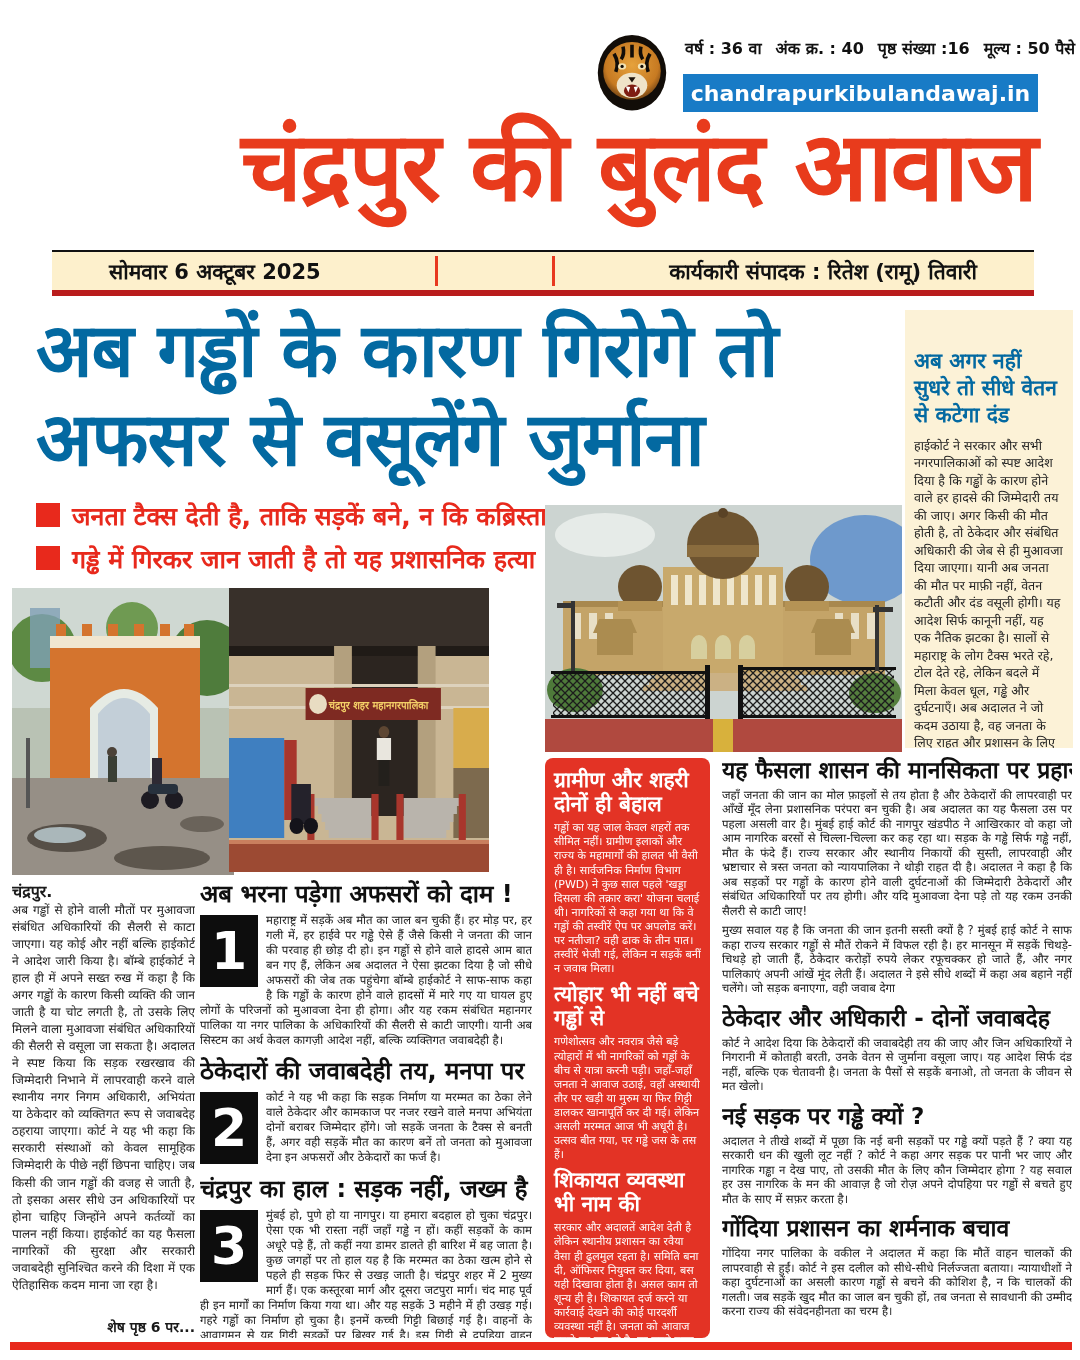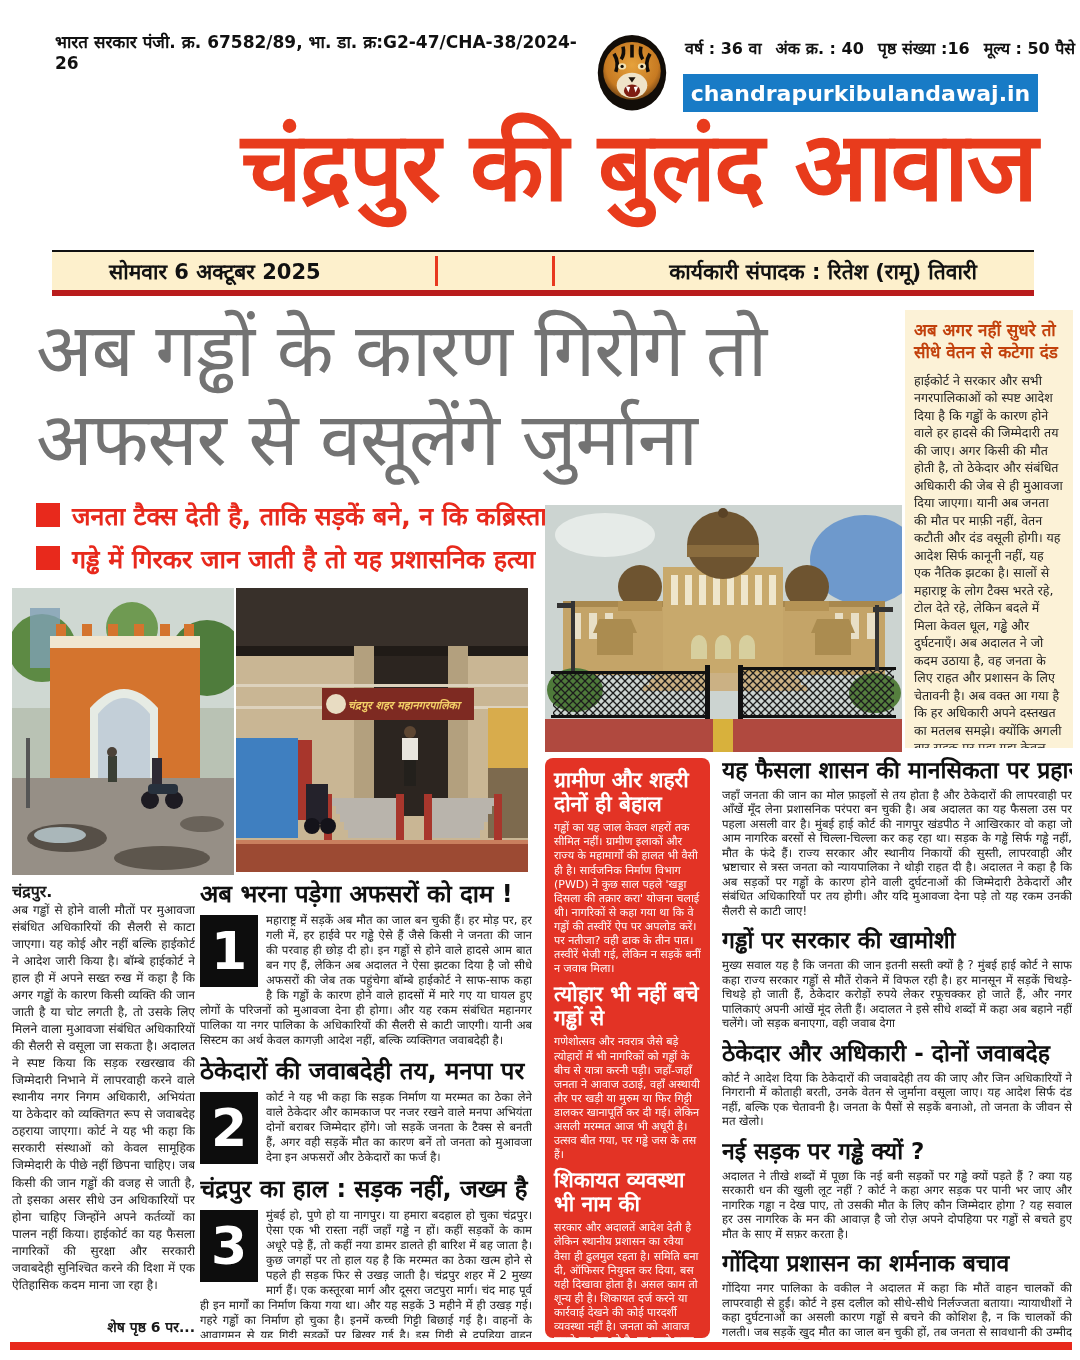--- a/index.html
+++ b/index.html
@@ -25,35 +25,35 @@
     font-size:96px; line-height:150px; font-weight:900; letter-spacing:-2px;
     color:#e83b1c; text-align:right; white-space:nowrap; }
   
   .datebar { position:absolute; left:52px; top:250px; width:982px; height:46px;
     background:#fdf0cc; border-top:2px solid #111; border-bottom:6px solid #b91c1c;
     display:flex; align-items:center; justify-content:space-around;
     font-size:21px; font-weight:bold; color:#111; }
   .datebar .vsep { width:3px; height:30px; background:#e8391f; }
   
   .headline { position:absolute; left:36px; top:306px; width:866px;
-    font-size:74px; line-height:1.2; font-weight:400; letter-spacing:-1px; color:#737373; }
+    font-size:74px; line-height:1.2; font-weight:700; letter-spacing:-1px; color:#0369a1; }
   .bullets { position:absolute; left:36px; top:498px; width:545px; }
   .bullet-row { display:flex; align-items:center; margin-bottom:9px; }
   .bullet-sq { width:24px; height:24px; background:#e8291c; margin-right:12px; flex:0 0 auto; }
   .bullet-text { color:#e8291c; font-size:25px; font-weight:800; white-space:nowrap; }
   
   .sidebar { position:absolute; left:905px; top:310px; width:168px; height:438px;
     background:#fcf2d7; padding:10px 9px; overflow:hidden; }
-  .sidebar h2 { font-size:17px; line-height:1.28; font-weight:900; color:#c2410c; margin-bottom:8px; }
+  .sidebar h2 { font-size:21px; line-height:1.28; font-weight:900; color:#0369a1; margin-bottom:8px;margin-top:28px; }
   .sidebar p { font-size:12.5px; line-height:1.4; color:#222; }
   
   .photo { position:absolute; overflow:hidden; }
   .photo svg { display:block; width:100%; height:100%; }
   .photo1 { left:12px;  top:588px; width:222px; height:287px; }
-  .photo2 { left:236px; top:588px; width:292px; height:284px;font-style:italic; }
+  .photo2 { left:229px; top:588px; width:260px; height:284px; }
   .photo3 { left:545px; top:505px; width:357px; height:247px; }
   
   .left-col { position:absolute; left:12px; top:880px; width:183px; height:458px; overflow:hidden; }
   .left-col .place { font-size:16px; font-weight:bold; display:block; }
   .left-col p.body { font-size:12px; line-height:1.42; text-align:justify; color:#1c1c1c; }
   .left-col .cont { position:absolute; right:0; bottom:2px; font-size:14px; font-weight:900;
     background:#fff; padding-left:6px; }
   .mid-col { position:absolute; left:200px; top:874px; width:332px; height:464px; overflow:hidden; }
   .mid-col h3 { font-size:24px; font-weight:900; color:#0f0f0f; margin:2px 0 4px; white-space:nowrap; }
   .mid-col p { font-size:11.5px; line-height:1.3; text-align:justify; color:#1c1c1c; margin-bottom:6px; }
@@ -69,21 +69,20 @@
   .right-col h3 { font-size:23px; font-weight:900; color:#0f0f0f; margin:3px 0 3px; white-space:nowrap; }
   .right-col p { font-size:11.5px; line-height:1.26; text-align:justify; color:#1c1c1c; margin-bottom:5px; }
   
   .bottom-rule { position:absolute; left:10px; top:1342px; width:1062px; height:8px; background:#e8291c; }
 </style>
 </head>
 <body>
 
 <div class="page">
 
-  <div class="reg-line">भारत सरकार पंजी. क्र. 67582/89, भा. डा. क्र:G2-47/CHA-38/2024-26</div>
 
   <div class="tiger-logo">
     <svg viewBox="0 0 80 86">
       <defs>
         <radialGradient id="tg" cx="50%" cy="40%" r="65%">
           <stop offset="0%" stop-color="#e6a23c"></stop>
             <stop offset="70%" stop-color="#c77a22"></stop>
             <stop offset="100%" stop-color="#5a3410"></stop>
         </radialGradient>
       </defs>
@@ -321,21 +320,20 @@
     <h3>शिकायत व्यवस्था भी नाम की</h3>
     <p>सरकार और अदालतें आदेश देती है लेकिन स्थानीय प्रशासन का रवैया वैसा ही ढुलमुल रहता है। समिति बना दी, ऑफिसर नियुक्त कर दिया, बस यही दिखावा होता है। असल काम तो शून्य ही है। शिकायत दर्ज करने या कार्रवाई देखने की कोई पारदर्शी व्यवस्था नहीं है। जनता को आवाज उठाने का हक तो है, पर सुनने वाला कोई नहीं है।</p>
   </div>
 
   <div class="right-col">
     <section>
       <h3>यह फैसला शासन की मानसिकता पर प्रहार</h3>
       <p>जहाँ जनता की जान का मोल फ़ाइलों से तय होता है और ठेकेदारों की लापरवाही पर आँखें मूँद लेना प्रशासनिक परंपरा बन चुकी है। अब अदालत का यह फैसला उस पर पहला असली वार है। मुंबई हाई कोर्ट की नागपुर खंडपीठ ने आखिरकार वो कहा जो आम नागरिक बरसों से चिल्ला-चिल्ला कर कह रहा था। सड़क के गड्ढे सिर्फ गड्ढे नहीं, मौत के फंदे हैं। राज्य सरकार और स्थानीय निकायों की सुस्ती, लापरवाही और भ्रष्टाचार से त्रस्त जनता को न्यायपालिका ने थोड़ी राहत दी है। अदालत ने कहा है कि अब सड़कों पर गड्ढों के कारण होने वाली दुर्घटनाओं की जिम्मेदारी ठेकेदारों और संबंधित अधिकारियों पर तय होगी। और यदि मुआवजा देना पड़े तो यह रकम उनकी सैलरी से काटी जाए!</p>
     </section>
     <section>
-      <h3>गड्ढों पर सरकार की खामोशी</h3>
       <p>मुख्य सवाल यह है कि जनता की जान इतनी सस्ती क्यों है ? मुंबई हाई कोर्ट ने साफ कहा राज्य सरकार गड्ढों से मौतें रोकने में विफल रही है। हर मानसून में सड़कें चिथड़े-चिथड़े हो जाती हैं, ठेकेदार करोड़ों रुपये लेकर रफूचक्कर हो जाते हैं, और नगर पालिकाएं अपनी आंखें मूंद लेती हैं। अदालत ने इसे सीधे शब्दों में कहा अब बहाने नहीं चलेंगे। जो सड़क बनाएगा, वही जवाब देगा</p>
     </section>
     <section>
       <h3>ठेकेदार और अधिकारी - दोनों जवाबदेह</h3>
       <p>कोर्ट ने आदेश दिया कि ठेकेदारों की जवाबदेही तय की जाए और जिन अधिकारियों ने निगरानी में कोताही बरती, उनके वेतन से जुर्माना वसूला जाए। यह आदेश सिर्फ दंड नहीं, बल्कि एक चेतावनी है। जनता के पैसों से सड़कें बनाओ, तो जनता के जीवन से मत खेलो।</p>
     </section>
     <section>
       <h3>नई सड़क पर गड्ढे क्यों ?</h3>
       <p>अदालत ने तीखे शब्दों में पूछा कि नई बनी सड़कों पर गड्ढे क्यों पड़ते हैं ? क्या यह सरकारी धन की खुली लूट नहीं ? कोर्ट ने कहा अगर सड़क पर पानी भर जाए और नागरिक गड्ढा न देख पाए, तो उसकी मौत के लिए कौन जिम्मेदार होगा ? यह सवाल हर उस नागरिक के मन की आवाज़ है जो रोज़ अपने दोपहिया पर गड्ढों से बचते हुए मौत के साए में सफ़र करता है।</p>
     </section>

